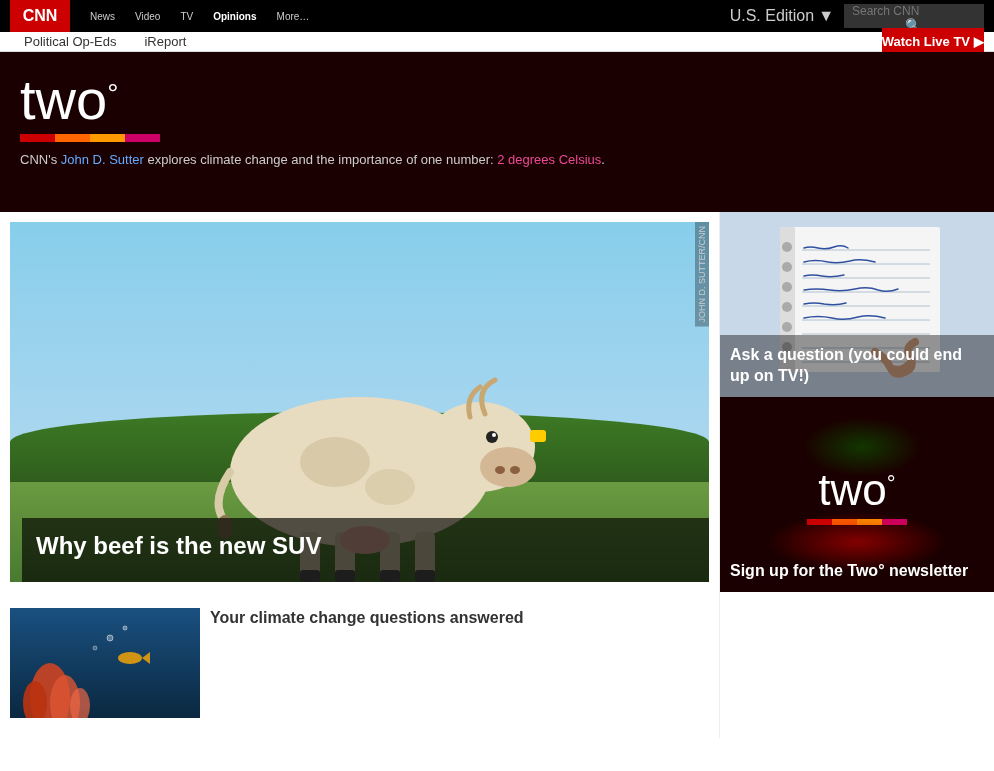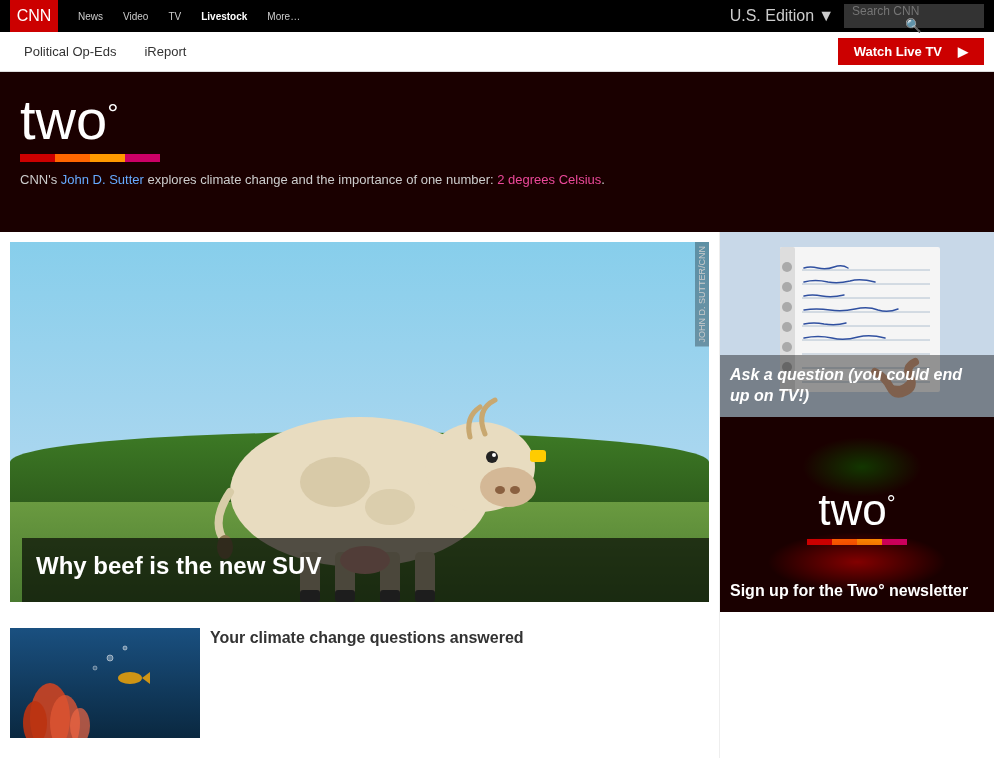--- a/index.html
+++ b/index.html
@@ -9,23 +9,23 @@
     .top-nav {
       background: #000;
       display: flex;
       align-items: center;
       height: 32px;
       padding: 0 10px;
     }
     .cnn-logo {
       background: #cc0000;
       color: #fff;
-      font-weight: 400;
+      font-weight: 700;
       font-size: 16px;
-      width: 48px;
+      width: 60px;
       height: 32px;
       display: flex;
       align-items: center;
       justify-content: center;
       margin-right: 10px;
       flex-shrink: 0;
     }
     .top-nav-links {
       display: flex;
       align-items: center;
@@ -79,44 +79,44 @@
       color: #ccc;
       cursor: pointer;
       padding: 0 6px;
     }
 
     
     .sub-nav {
       background: #fff;
       display: flex;
       align-items: center;
-      height: 40px;
+      height: 20px;
       border-bottom: 1px solid #ddd;
       padding: 0 10px;
     }
     .sub-nav a {
       color: #333;
       text-decoration: none;
       font-size: 13px;
       padding: 0 14px;
       height: 36px;
       display: flex;
       align-items: center;
     }
     .watch-live {
       margin-left: auto;
       background: #cc0000;
       color: #fff !important;
       font-size: 13px;
       font-weight: bold;
-      padding: 6px 16px !important;
+      padding: 6px 0 !important;
       height: auto !important;
       display: flex !important;
       align-items: center;
-      gap: 16px;
+      gap: 4px;
     }
 
     
     .hero-banner {
       background: #1a0000;
       padding: 20px 20px 10px 20px;
       position: relative;
       min-height: 160px;
       display: flex;
       flex-direction: column;
@@ -242,21 +242,20 @@
       color: #333;
       line-height: 1.3;
     }
 
     
     .sidebar-item-top {
       height: 185px;
       background: #b91c1c;
       position: relative;
       overflow: hidden;
-      font-style: italic;
     }
     .notebook-img {
       width: 100%;
       height: 100%;
       background: linear-gradient(160deg, #d0d8e8 0%, #b8c8d8 50%, #a0b0c0 100%);
       position: relative;
     }
     .sidebar-caption {
       position: absolute;
       bottom: 0;
@@ -364,21 +363,21 @@
   </style>
 </head>
 <body>
 
 <nav class="top-nav">
   <div class="cnn-logo">CNN</div>
   <div class="top-nav-links">
     <a href="#">News</a>
     <a href="#">Video</a>
     <a href="#">TV</a>
-    <a href="#" class="active">Livestock</a>
+    <a href="#" class="active">Opinions</a>
     <a href="#">More…</a>
   </div>
   <div class="top-nav-right">
     <div class="edition-selector">
       <span>U.S. Edition</span>
       <span>▼</span>
     </div>
     <div class="search-bar">
       <input type="text" placeholder="Search CNN" style="">
       <button>🔍</button>

